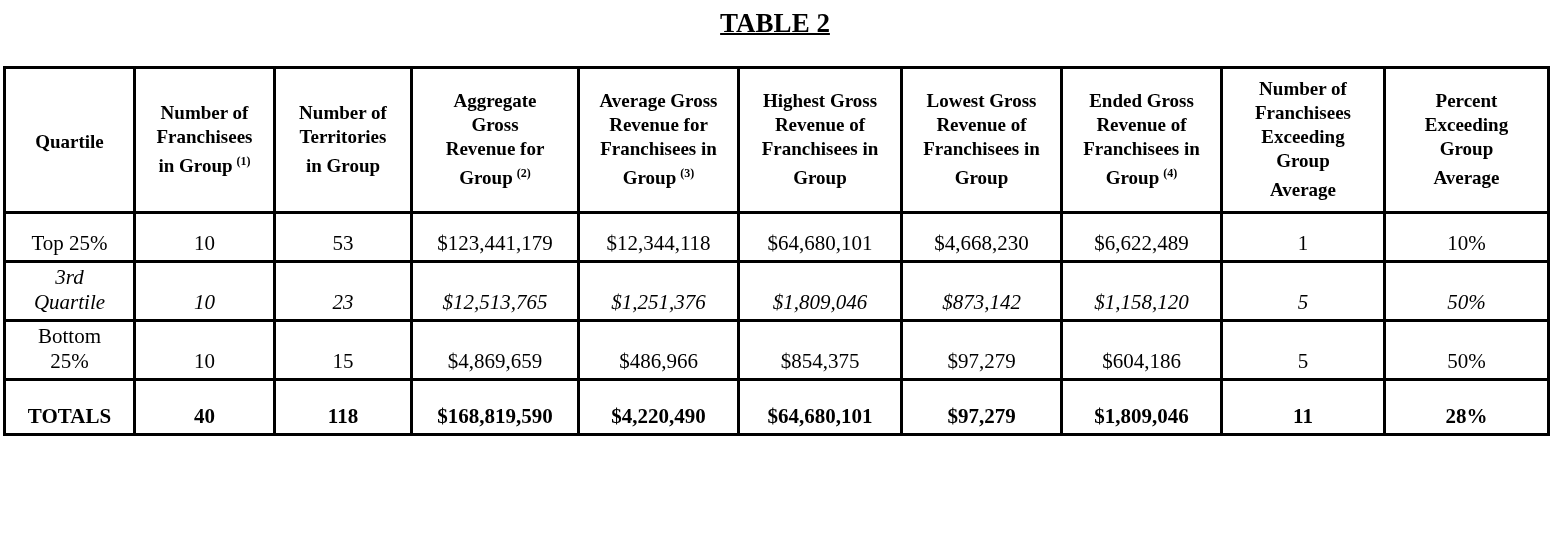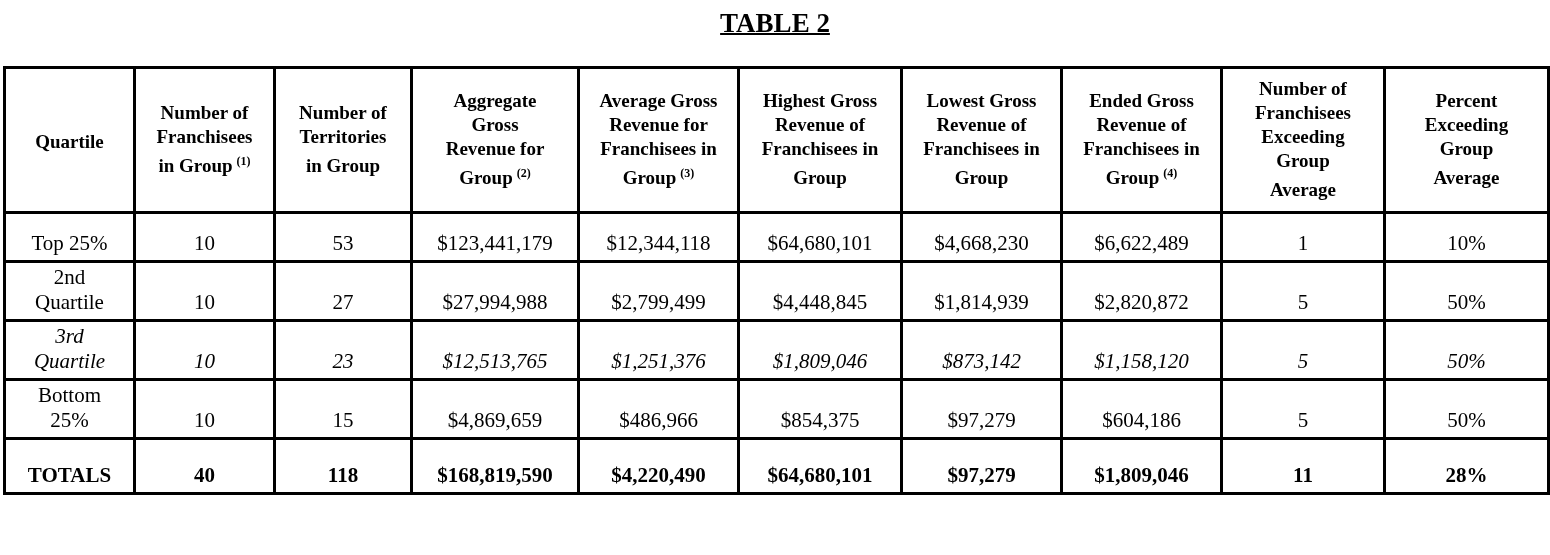--- a/index.html
+++ b/index.html
@@ -120,33 +120,20 @@
         <td>10</td>
         <td>53</td>
         <td>$123,441,179</td>
         <td>$12,344,118</td>
         <td>$64,680,101</td>
         <td>$4,668,230</td>
         <td>$6,622,489</td>
         <td>1</td>
         <td>10%</td>
       </tr>
-      <tr class="row-2">
-        <td>2nd
-Quartile</td>
-        <td>10</td>
-        <td>27</td>
-        <td>$27,994,988</td>
-        <td>$2,799,499</td>
-        <td>$4,448,845</td>
-        <td>$1,814,939</td>
-        <td>$2,820,872</td>
-        <td>5</td>
-        <td>50%</td>
-      </tr>
       <tr class="row-3">
         <td>3rd
 Quartile</td>
         <td>10</td>
         <td>23</td>
         <td>$12,513,765</td>
         <td>$1,251,376</td>
         <td>$1,809,046</td>
         <td>$873,142</td>
         <td>$1,158,120</td>

